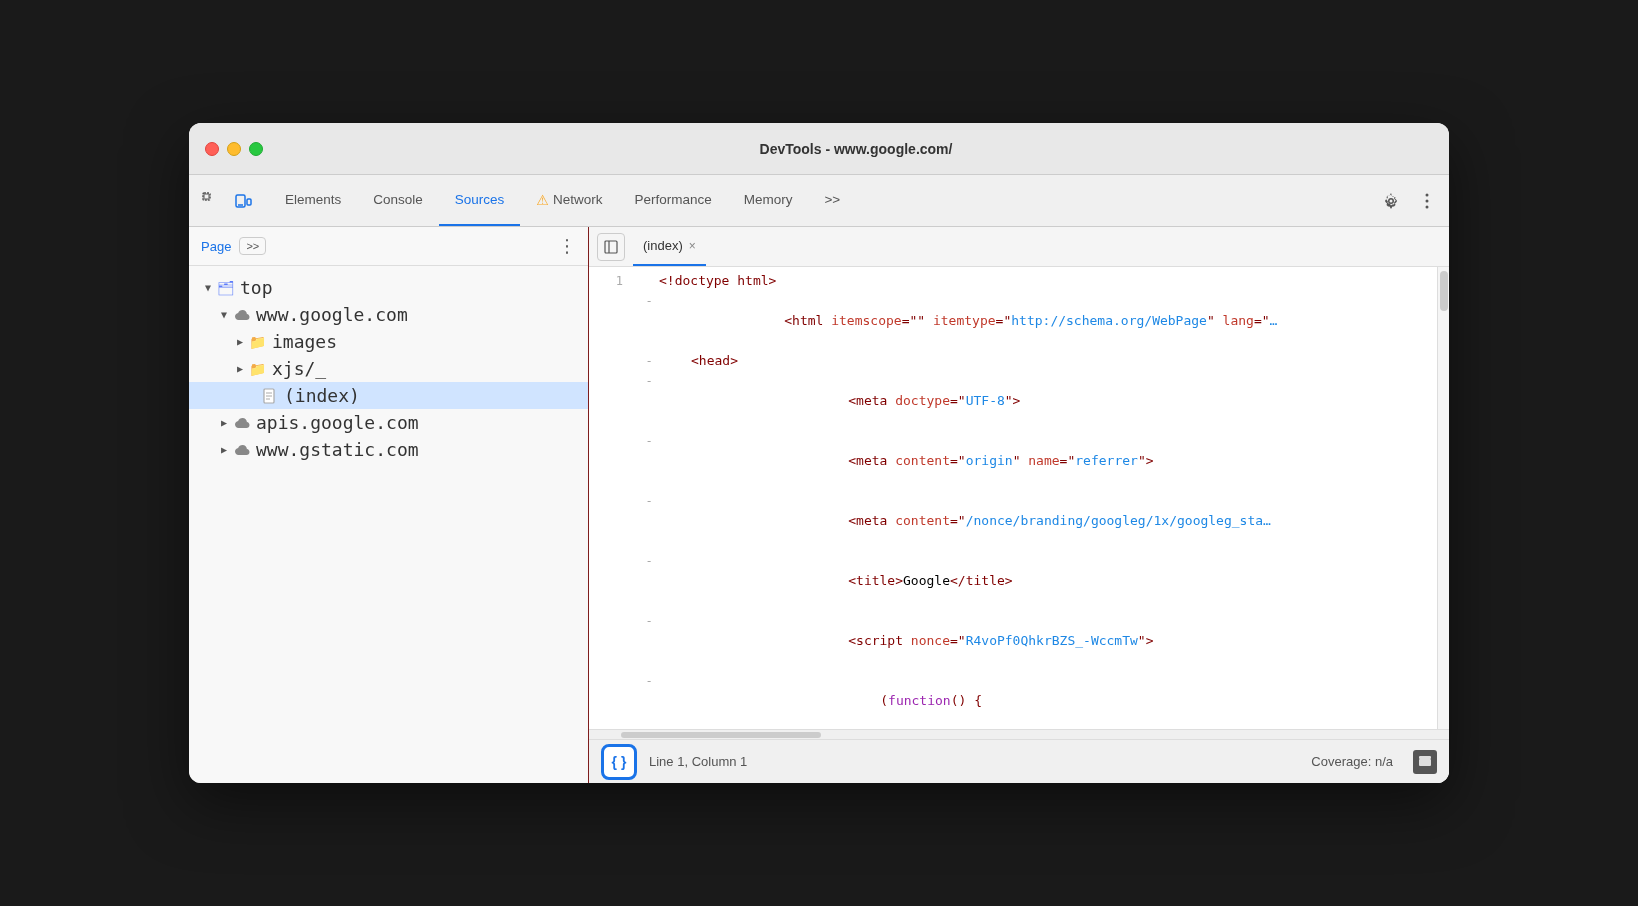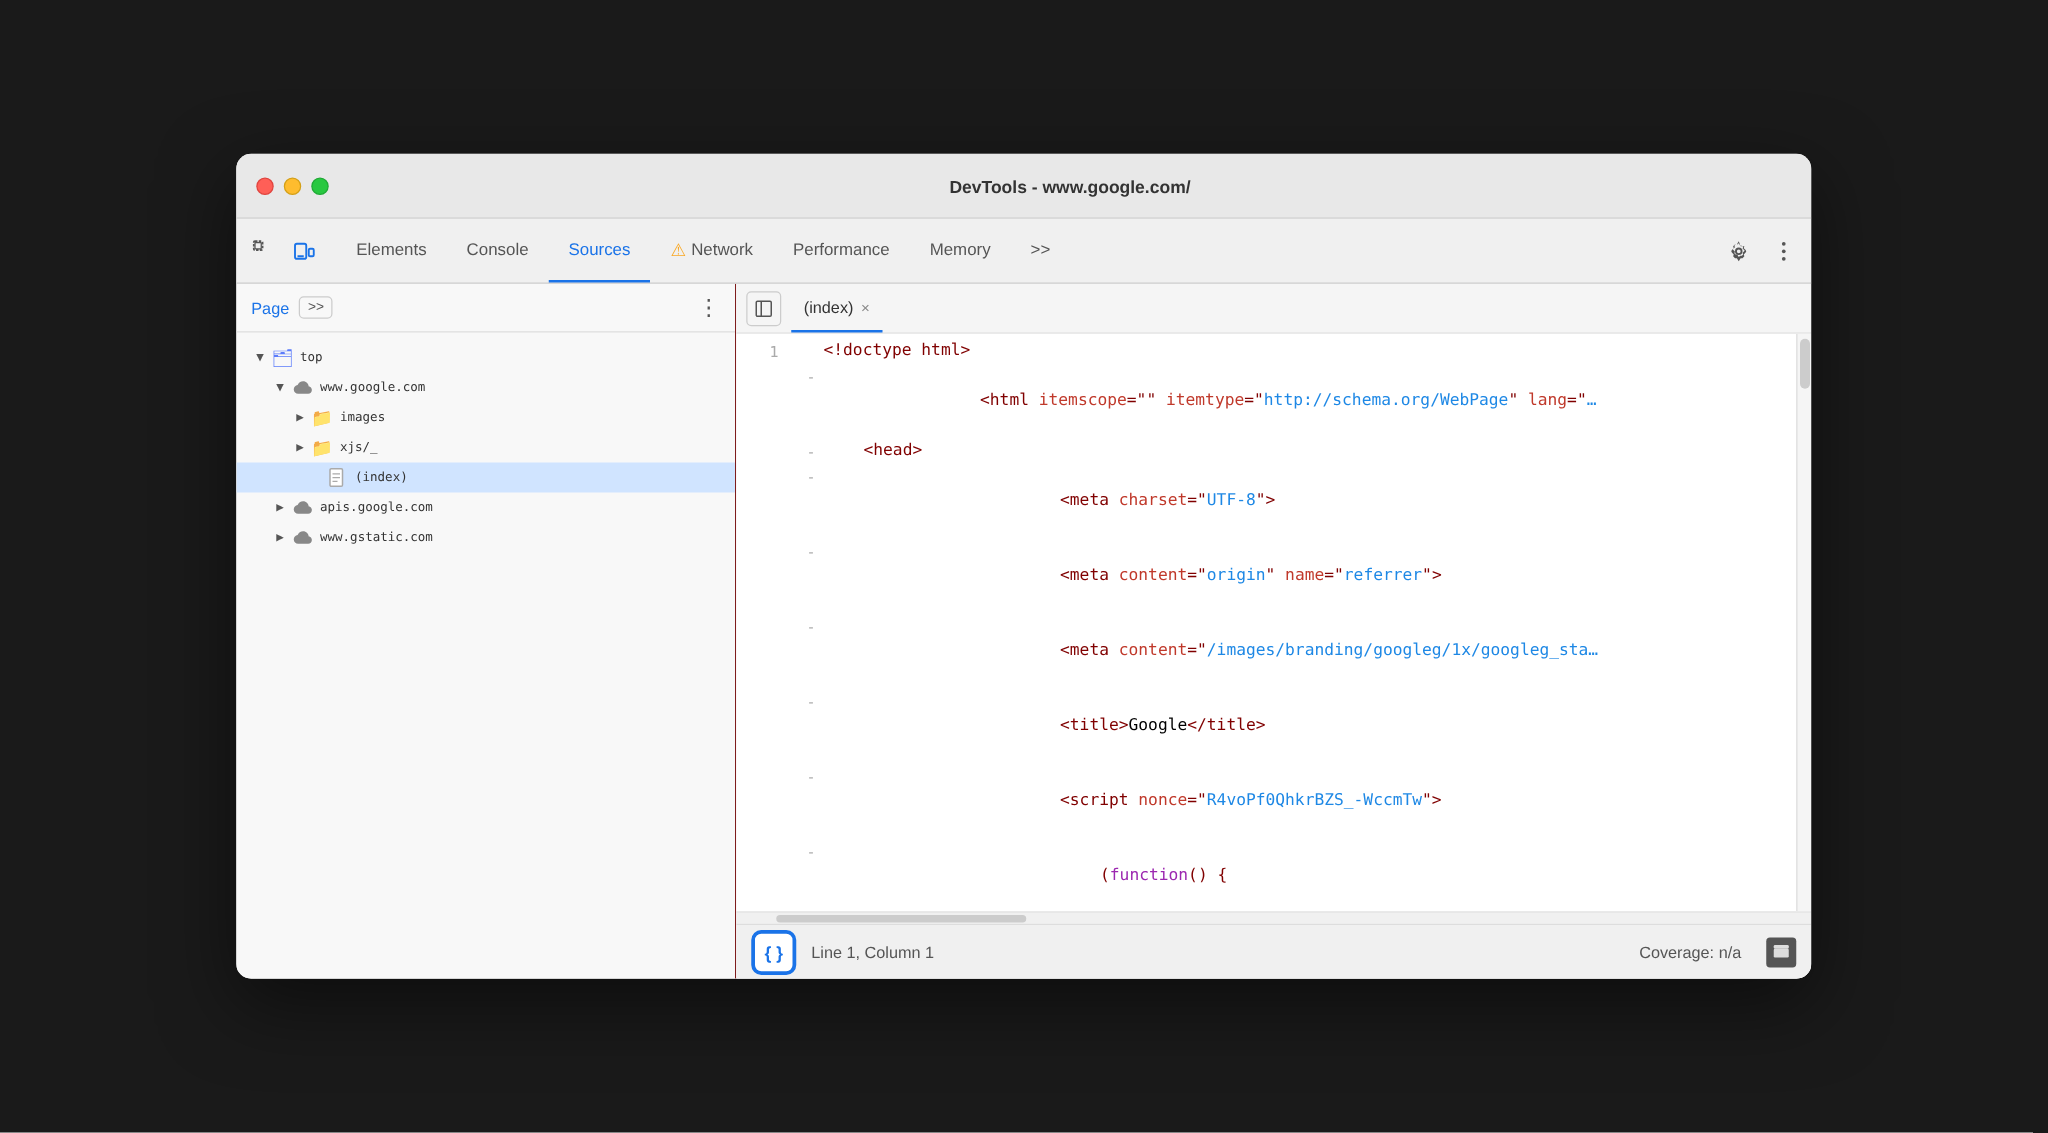--- a/index.html
+++ b/index.html
@@ -194,21 +194,21 @@
       align-items: center;
       justify-content: center;
       flex-shrink: 0;
     }
     .folder-icon {
       font-size: 14px;
       color: #5c7cfa;
     }
     .tree-label {
       color: #333;
-      font-size: 10px;
+      font-size: 18px;
     }
     
     .code-panel {
       flex: 1;
       display: flex;
       flex-direction: column;
       background: #fff;
       overflow: hidden;
     }
     .code-tabs {
@@ -552,37 +552,37 @@
             <div class="code-line">
               <span class="line-number"></span>
               <span class="line-dash">-</span>
               <span class="line-content" style="padding-left:32px"><span class="tag">&lt;head&gt;</span></span>
             </div>
 
             <div class="code-line">
               <span class="line-number"></span>
               <span class="line-dash">-</span>
               <span class="line-content" style="padding-left:64px">
-                <span class="tag">&lt;meta </span><span class="attr-name">charset</span><span class="tag">="</span><span class="attr-val">UTF-8</span><span class="tag">"&gt;</span>
+                <span class="tag">&lt;meta </span><span class="attr-name">doctype</span><span class="tag">="</span><span class="attr-val">UTF-8</span><span class="tag">"&gt;</span>
               </span>
             </div>
 
             <div class="code-line">
               <span class="line-number"></span>
               <span class="line-dash">-</span>
               <span class="line-content" style="padding-left:64px">
                 <span class="tag">&lt;meta </span><span class="attr-name">content</span><span class="tag">="</span><span class="attr-val">origin</span><span class="tag">"</span> <span class="attr-name">name</span><span class="tag">="</span><span class="attr-val">referrer</span><span class="tag">"&gt;</span>
               </span>
             </div>
 
             <div class="code-line">
               <span class="line-number"></span>
               <span class="line-dash">-</span>
               <span class="line-content" style="padding-left:64px">
-                <span class="tag">&lt;meta </span><span class="attr-name">content</span><span class="tag">="</span><span class="attr-val">/images/branding/googleg/1x/googleg_sta…</span>
+                <span class="tag">&lt;meta </span><span class="attr-name">content</span><span class="tag">="</span><span class="attr-val">/nonce/branding/googleg/1x/googleg_sta…</span>
               </span>
             </div>
 
             <div class="code-line">
               <span class="line-number"></span>
               <span class="line-dash">-</span>
               <span class="line-content" style="padding-left:64px">
                 <span class="tag">&lt;title&gt;</span>Google<span class="tag">&lt;/title&gt;</span>
               </span>
             </div>

